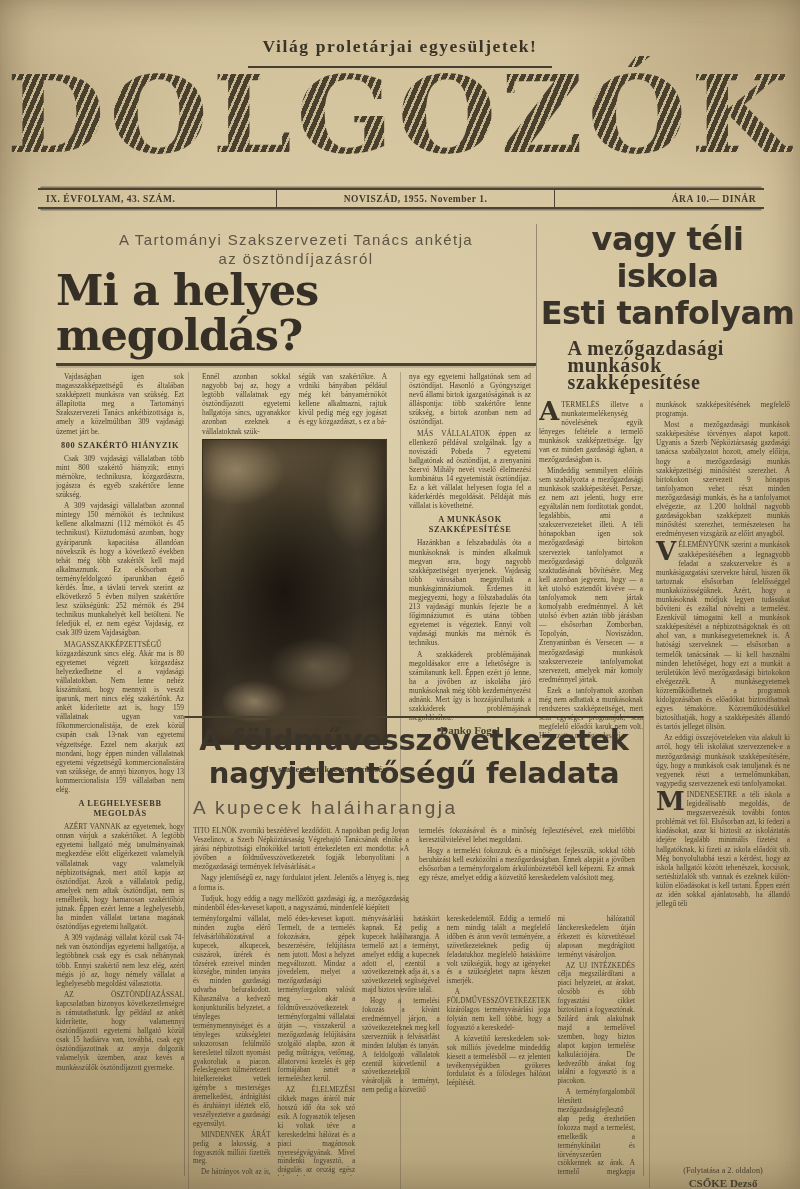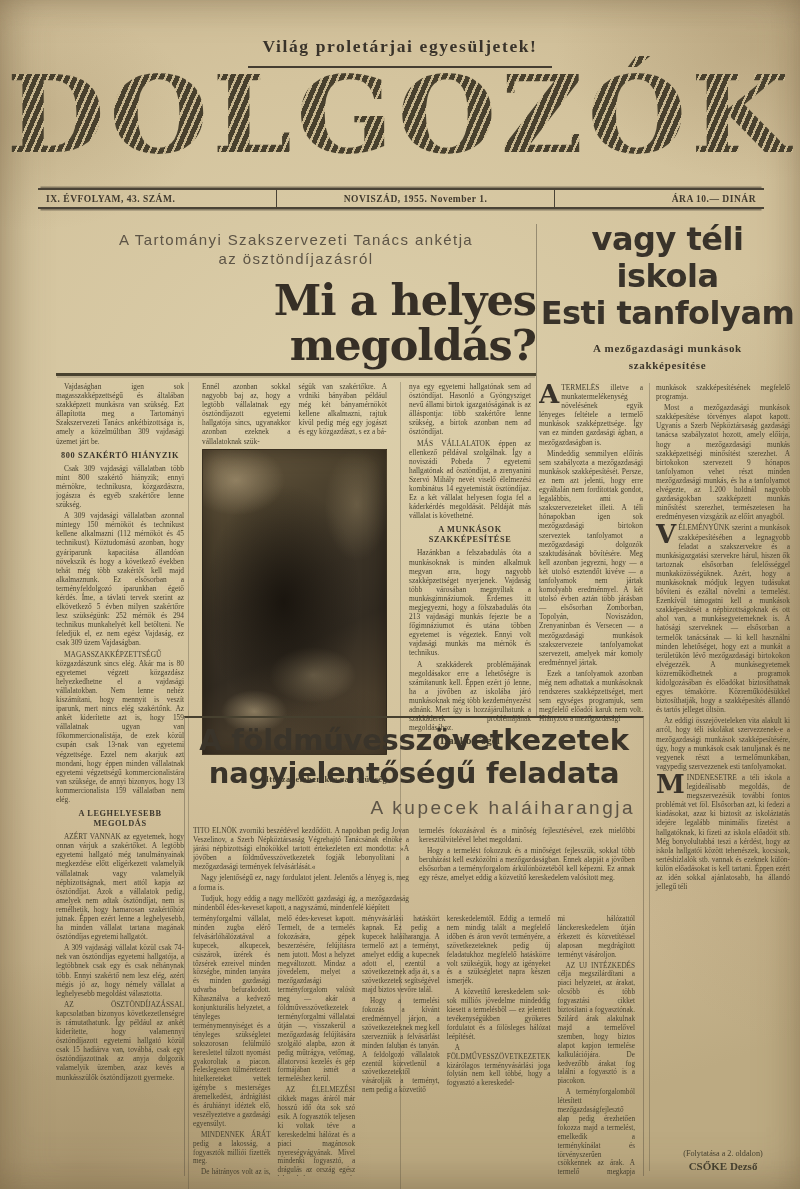--- a/index.html
+++ b/index.html
@@ -40,22 +40,22 @@
   .subhd{font-size:8.3px;line-height:10px;text-align:center;letter-spacing:.6px;margin:5px 0 3px;
     font-weight:bold;color:#3c362b}
   .byline{text-align:center;font-weight:bold;font-size:11px;margin-top:4px;text-indent:0}
   .cont{text-align:center;font-size:8.2px;margin-top:auto;text-indent:0}
   .dropcap{float:left;font-family:"DejaVu Serif",serif;font-weight:bold;font-size:26px;
     line-height:22px;padding:0 2px 0 0;color:#39332a}
   
   .lead{position:absolute;left:56px;top:230px;width:480px}
   .kicker{font-family:"Liberation Sans",sans-serif;color:#5d5446;font-size:15px;line-height:19px;
     text-align:center;letter-spacing:1.4px;font-weight:normal}
-  .lead h1{font-family:"DejaVu Serif",serif;font-size:43px;line-height:45px;text-align:right;
-    color:#362f26;margin-top:10px;letter-spacing:-1px;font-weight:bold}
+  .lead h1{font-family:"DejaVu Serif",serif;font-size:43px;line-height:45px;text-align:left;
+    color:#362f26;margin-top:0;letter-spacing:-1px;font-weight:bold}
   .lead-rule{height:3px;background:#49422f;margin:5px 0 6px;box-shadow:0 2.5px 0 -1px rgba(74,67,54,.4)}
   .lead-body{display:flex}
   .col1{width:128px;height:828px;overflow:hidden}
   .midwrap{width:213px;margin:0 4px;padding:0 13px;
     border-left:1px solid rgba(74,67,54,.32);border-right:1px solid rgba(74,67,54,.32)}
   .midcols{display:flex;gap:8px;height:62px;overflow:hidden}
   .midcols .mcol{flex:1}
   .photo{height:306px;margin-top:5px;border:1px solid rgba(40,32,20,.5);
     background:
       radial-gradient(70px 50px at 18% 10%, rgba(196,176,138,.5), transparent 70%),
@@ -65,34 +65,34 @@
       radial-gradient(46px 30px at 28% 86%, rgba(210,190,148,.5), transparent 72%),
       radial-gradient(80px 56px at 76% 92%, rgba(60,50,36,.6), transparent 75%),
       linear-gradient(155deg,#6b5c42 0%,#4e432f 22%,#3a3226 45%,#332c22 62%,#4a3e2d 82%,#5e4f39 100%);
     box-shadow:inset 0 0 20px rgba(18,13,7,.55)}
   .caption{font-size:8.4px;font-weight:bold;text-align:right;margin-top:20px;letter-spacing:.4px}
   .col4{width:126px;height:500px;overflow:hidden;padding-left:4px}
   
   .esti{position:absolute;left:539px;top:221px;width:257px}
   .esti-h{font-family:"DejaVu Sans",sans-serif;font-weight:bold;font-size:32px;line-height:37px;
     text-align:center;color:#39332a;letter-spacing:-.5px}
-  .esti-sub{font-size:11px;line-height:17px;font-weight:bold;text-align:center;margin:8px auto 0;
+  .esti-sub{font-size:20px;line-height:17px;font-weight:bold;margin:8px auto 0;
     width:200px;letter-spacing:.7px;color:#3c362b}
   .esti-body{display:flex;margin-top:9px}
   .ecol1{width:104px;height:358px;overflow:hidden}
   .ecol2{width:141px;margin-left:6px;padding-left:6px;border-left:1px solid rgba(74,67,54,.32);
     height:788px;overflow:hidden;display:flex;flex-direction:column}
   .rule-v{position:absolute;width:1px;background:rgba(74,67,54,.45)}
   
   .kup{position:absolute;left:184px;top:716px;width:460px;height:460px;
     border-top:2.5px solid #46402f;border-left:1px solid rgba(74,67,54,.4);
     border-right:1px solid rgba(74,67,54,.4);padding:6px 8px 0;overflow:hidden}
   .kup-h{font-family:"DejaVu Sans",sans-serif;font-weight:bold;font-size:29px;line-height:33px;
     text-align:center;color:#3a342a;letter-spacing:-.3px}
-  .kup-sub{font-family:"Liberation Sans",sans-serif;font-size:19px;color:#5d5446;text-align:right;
+  .kup-sub{font-family:"Liberation Sans",sans-serif;font-size:19px;color:#5d5446;text-align:left;
     letter-spacing:2.5px;margin:7px 0 7px;font-weight:normal}
   .kup-intro{display:flex;gap:10px;height:86px;overflow:hidden}
   .kup-intro .icol{flex:1}
   .kup-body{display:flex;gap:7px;height:292px;overflow:hidden;margin-top:3px}
   .kup-body .kcol{flex:1;font-size:7.2px;line-height:8.9px}
 </style>
 </head>
 <body>
 
 <div class="page">
@@ -203,22 +203,22 @@
       <div class="kcol">
           <p class="para ni">melő édes-keveset kapott. Termelt, de a termelés fokozására, gépek beszerzésére, felújításra nem jutott. Most a helyzet megváltozott. Mindaz a jövedelem, melyet a mezőgazdasági terményforgalom valósít meg — akár a földművesszövetkezetek terményforgalmi vállalatai útján —, visszakerül a mezőgazdaság felújítására szolgáló alapba, azon át pedig műtrágya, vetőmag, állatorvosi kezelés és gép formájában ismét a termeléshez kerül.</p>
           <p class="para">AZ ÉLELMEZÉSI cikkek magas áráról már hosszú idő óta sok szó esik. A fogyasztók teljesen ki voltak téve a kereskedelmi hálózat és a piaci magánosok nyereségvágyának. Mivel mindenki fogyasztó, a drágulás az ország egész lakosságát — de elsősorban a városok és ipari központok dolgozóit érinti.</p>
         </div>
       <div class="kcol">
           <p class="para ni">ményvásárlási hatáskört kapnak. Ez pedig a kupecek haláiharangja. A termelő azt a terményt, amelyet eddig a kupecnek adott el, ezentúl a szövetkezetnek adja át, s a szövetkezetek segítségével majd biztos vevőre talál.</p>
           <p class="para">Hogy a termelési fokozás a kívánt eredménnyel járjon, a szövetkezeteknek meg kell szervezniük a felvásárlást minden faluban és tanyán. A feldolgozó vállalatok ezentúl közvetlenül a szövetkezetektől vásárolják a terményt, nem pedig a közvetítő</p>
         </div>
       <div class="kcol">
           <p class="para ni">kereskedelemtől. Eddig a termelő nem mindig talált a megfelelő időben és áron vevőt terményére, a szövetkezeteknek pedig új feladatukhoz megfelelő hatáskörre volt szükségük, hogy az igényeket és a szükségletet napra készen ismerjék.</p>
+          <p class="para">A FÖLDMŰVESSZÖVETKEZETEK kizárólagos terményvásárlási joga folytán nem kell többé, hogy a fogyasztó a kereskedel-</p>
           <p class="para">A közvetítő kereskedelem sok-sok milliós jövedelme mindeddig kiesett a termelésből — ez jelentett tevékenységükben gyökeres fordulatot és a fölösleges hálózat leépítését.</p>
-          <p class="para">A FÖLDMŰVESSZÖVETKEZETEK kizárólagos terményvásárlási joga folytán nem kell többé, hogy a fogyasztó a kereskedel-</p>
         </div>
       <div class="kcol">
           <p class="para ni">mi hálózattól lánckereskedelem útján érkezett és közvetítéssel alaposan megdrágított terményt vásároljon.</p>
           <p class="para">AZ UJ INTÉZKEDÉS célja megszilárdítani a piaci helyzetet, az árakat, olcsóbb és több fogyasztási cikket biztosítani a fogyasztónak. Szilárd árak alakulnak majd a termelővel szemben, hogy biztos alapot kapjon termelése kalkulációjára. De kedvezőbb árakat fog találni a fogyasztó is a piacokon.</p>
           <p class="para">A terményforgalomból létesített mezőgazdaságfejlesztő alap pedig érezhetően fokozza majd a termelést, emelkedik a terménykínálat és törvényszerűen csökkennek az árak. A termelő megkapja terménye értékét, a fogyasztó pedig olcsóbb árakon biztosítja szükségleteit.</p>
         </div>
     </div>
   </div>
 
 </div>

